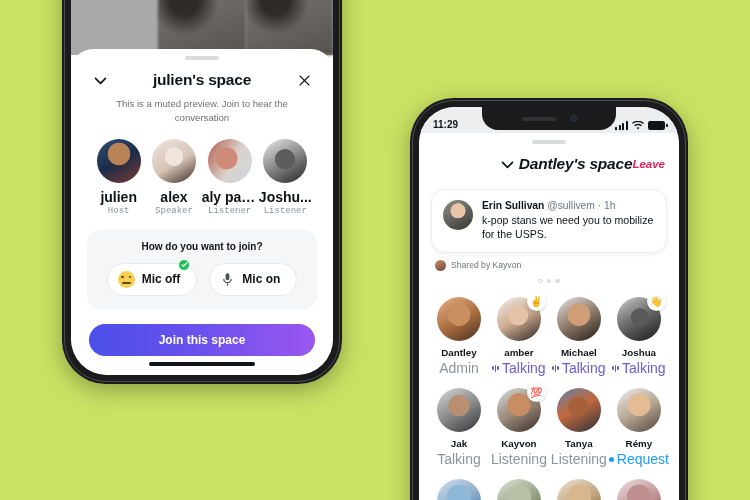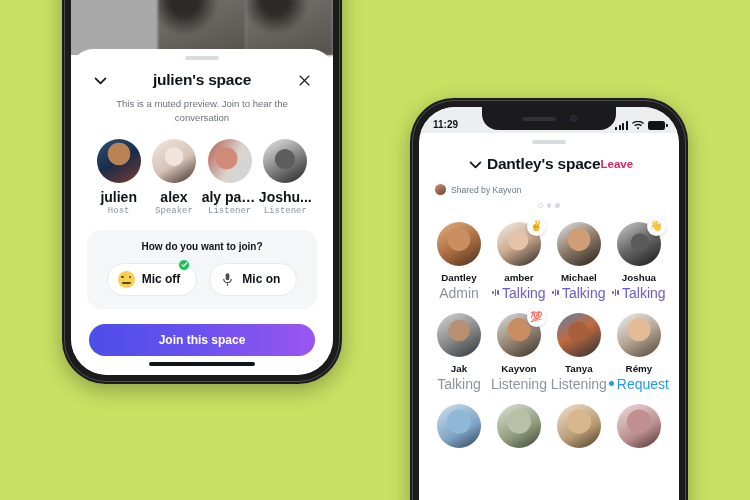--- a/index.html
+++ b/index.html
@@ -228,22 +228,23 @@
     width: 1.8px; height: 3.4px; border-radius: 0 1px 1px 0;
     background: #0f1419;
   }
 
   .r-body { position: relative; background: #fff; height: calc(100% - 26px); }
   .r-grab {
     width: 34px; height: 4px; border-radius: 2px;
     background: #d9dcdf; margin: 7px auto 0;
   }
   .r-head {
-    display: flex; align-items: center; justify-content: center;
+    display: flex; align-items: center; justify-content: flex-end;
     padding: 9px 14px 2px;
+    font-style: italic;
   }
   .r-title { font-size: 15.5px; font-weight: bold; color: #0f1419; letter-spacing: -0.2px; }
   .leave-btn { font-size: 11.5px; font-weight: bold; color: #e0245e; cursor: pointer; }
 
   .tweet-card {
     margin: 12px 12px 0;
     background: #ffffff;
     border: 1px solid #eceef0;
     border-radius: 14px;
     box-shadow: 0 1px 5px rgba(0,0,0,0.07);
@@ -442,20 +443,32 @@
         <div class="r-head">
           <div class="ico-btn">
             <svg viewBox="0 0 24 24" width="17" height="17" fill="none" stroke="currentColor" stroke-width="2.4" stroke-linecap="round" stroke-linejoin="round">
                 <polyline points="5,9 12,16 19,9"></polyline>
               </svg>
           </div>
           <div class="r-title">Dantley's space</div>
           <div class="leave-btn">Leave</div>
         </div>
 
+        <div class="tweet-card">
+          <div class="tw-av"></div>
+          <div>
+            <div class="tw-meta">
+              <span class="tw-name">Erin Sullivan</span>
+              <span class="tw-handle">@sullivem</span>
+              <span class="tw-time">·</span>
+              <span class="tw-time">1h</span>
+            </div>
+            <div class="tw-text">k-pop stans we need you to mobilize for the USPS.</div>
+          </div>
+        </div>
 
         <div class="shared-row">
           <div class="shared-av"></div>
           <span>Shared by Kayvon</span>
         </div>
 
         <div class="dots">
           <span class="on"></span>
           <span></span>
           <span></span>

